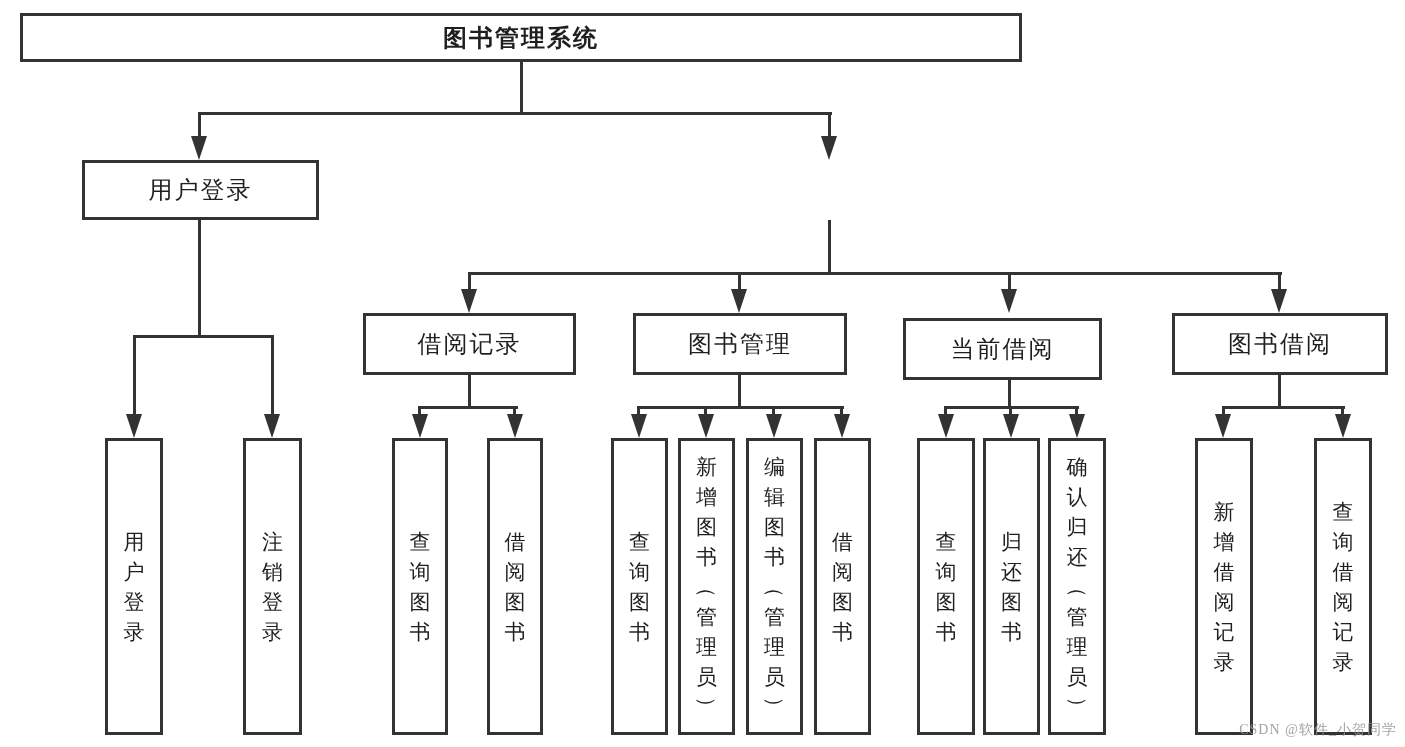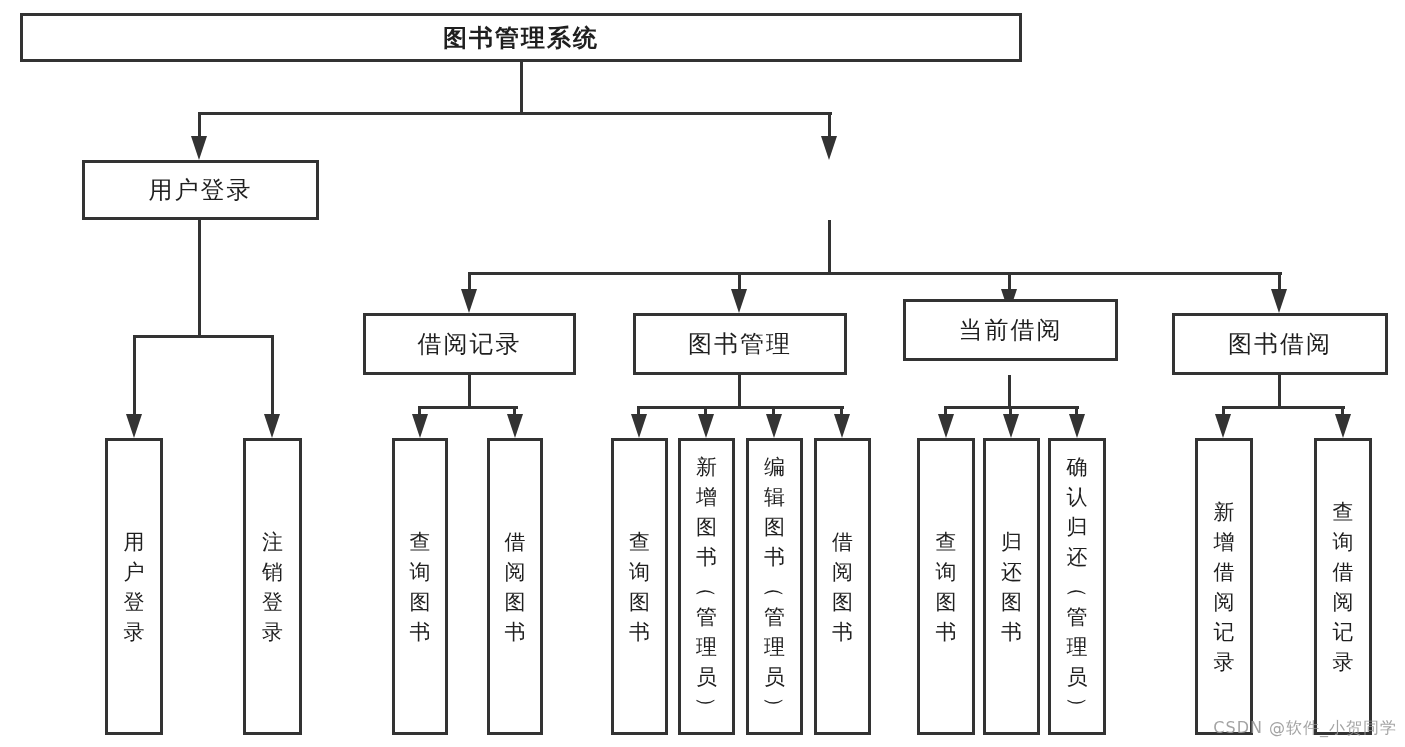--- a/index.html
+++ b/index.html
@@ -61,25 +61,26 @@
     width: 0; height: 0;
     border-left: 8px solid transparent;
     border-right: 8px solid transparent;
     border-top: 24px solid #333333;
     z-index: 1;
   }
   .watermark {
     position: absolute;
     right: 8px;
     bottom: 8px;
-    font-size: 16px;
+    font-size: 14px;
     color: rgba(150,150,150,0.88);
     letter-spacing: 1px;
     z-index: 5;
     white-space: nowrap;
+    font-family: Liberation Serif, serif;
   }
 </style>
 </head>
 <body>
 
 <div class="canvas">
 
   <div class="box" style="left:20px; top:13px; width:1002px; height:49px;font-weight:bold;">图书管理系统</div>
 
   <div class="vl" style="left:520px; top:62px; height:53px;"></div>
@@ -104,21 +105,21 @@
   <div class="vl" style="left:738px;  top:272px; height:19px;"></div>
   <div class="vl" style="left:1008px; top:272px; height:19px;"></div>
   <div class="vl" style="left:1278px; top:272px; height:19px;"></div>
   <div class="ah" style="left:461px;  top:289px;"></div>
   <div class="ah" style="left:731px;  top:289px;"></div>
   <div class="ah" style="left:1001px; top:289px;"></div>
   <div class="ah" style="left:1271px; top:289px;"></div>
 
   <div class="box" style="left:363px; top:313px; width:213px; height:62px;">借阅记录</div>
   <div class="box" style="left:633px; top:313px; width:214px; height:62px;">图书管理</div>
-  <div class="box" style="left:903px; top:299px; width:215px; height:62px;">当前借阅</div>
+  <div class="box" style="left:903px; top:318px; width:199px; height:62px;">当前借阅</div>
   <div class="box" style="left:1172px; top:313px; width:216px; height:62px;">图书借阅</div>
 
   <div class="vl" style="left:468px;  top:375px; height:34px;"></div>
   <div class="vl" style="left:738px;  top:375px; height:34px;"></div>
   <div class="vl" style="left:1008px; top:375px; height:34px;"></div>
   <div class="vl" style="left:1278px; top:375px; height:34px;"></div>
 
   <div class="hl" style="left:418px;  top:406px; width:100px;"></div>
   <div class="hl" style="left:637px;  top:406px; width:207px;"></div>
   <div class="hl" style="left:944px;  top:406px; width:135px;"></div>

